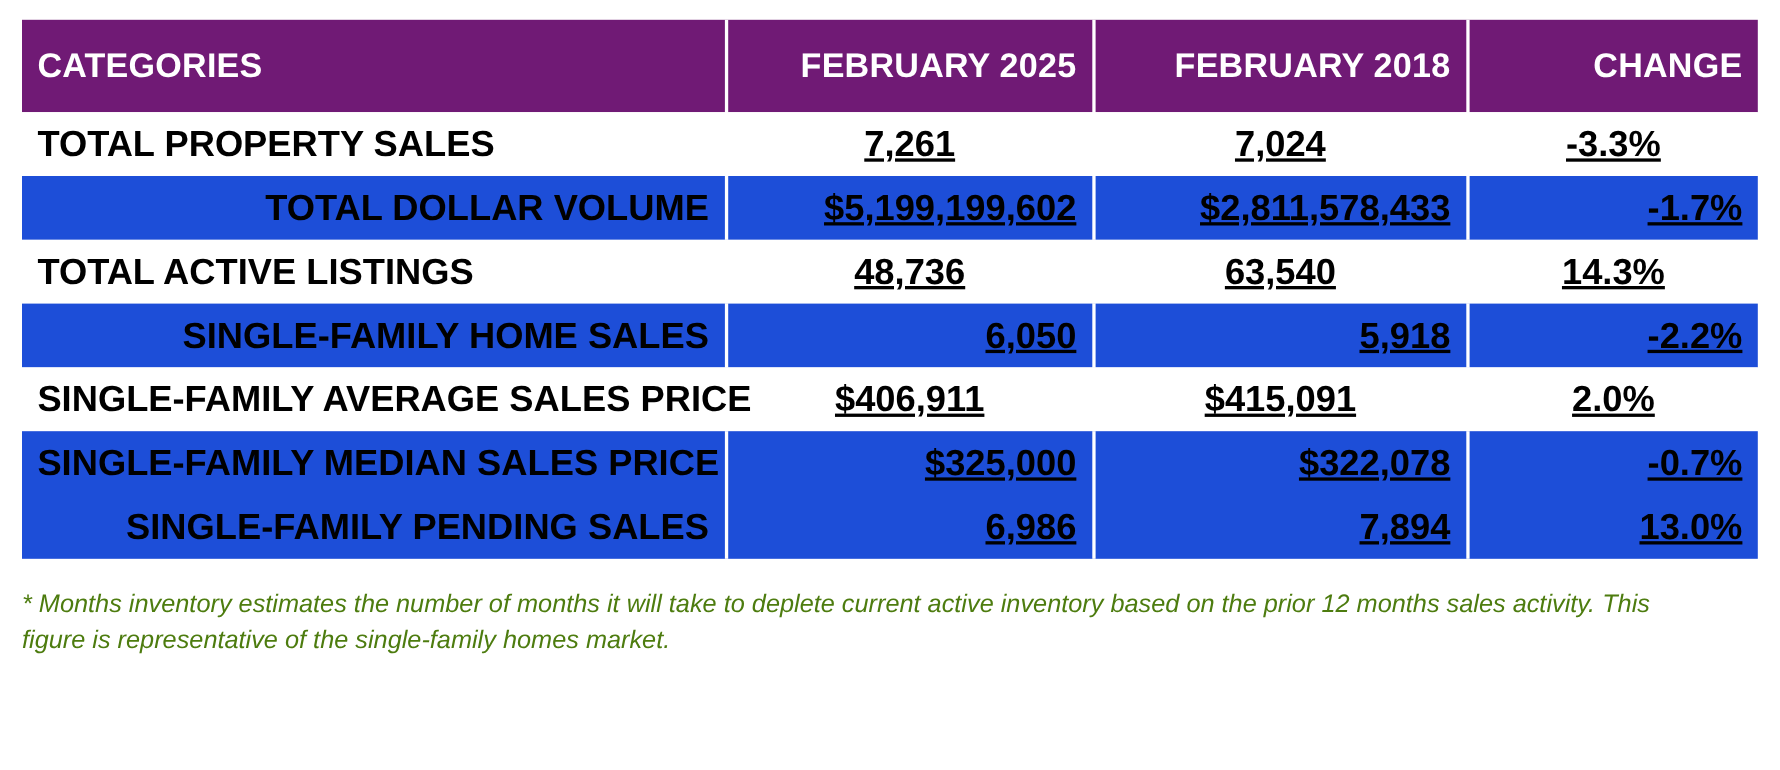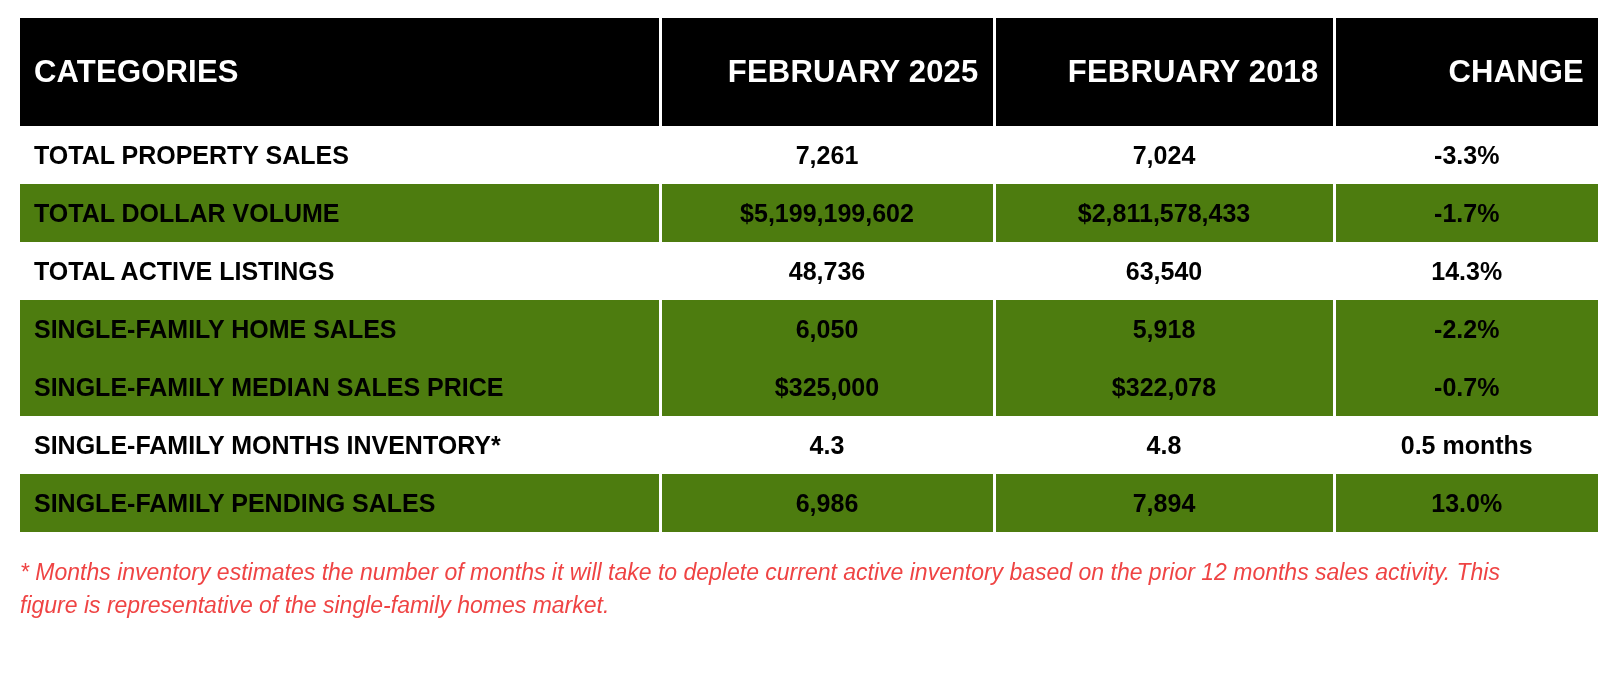--- a/index.html
+++ b/index.html
@@ -25,75 +25,77 @@
     border-collapse: collapse;
     width: 1578px;
     table-layout: fixed;
   }
   table.stats col.c-cat   { width: 640px; }
   table.stats col.c-prev  { width: 334px; }
   table.stats col.c-curr  { width: 340px; }
   table.stats col.c-chg   { width: 264px; }
 
   table.stats thead th {
-    background: #000000;
+    background: #701a75;
     color: #ffffff;
     font-size: 31px;
     font-weight: bold;
     letter-spacing: 0.2px;
     height: 76px;
-    padding: 16px 14px;
+    padding: 4px 14px;
     border-right: 3px solid #ffffff;
     vertical-align: middle;
   }
   table.stats thead th.cat {
     text-align: left;
     padding-left: 14px;
   }
   table.stats thead th.num {
     text-align: right;
   }
   table.stats thead th:last-child {
     border-right: none;
   }
 
   table.stats tbody td {
-    font-size: 25px;
+    font-size: 33px;
     font-weight: bold;
     height: 58px;
     padding: 0 14px;
     border-right: 3px solid #ffffff;
     vertical-align: middle;
     white-space: nowrap;
   }
   table.stats tbody td:last-child {
     border-right: none;
   }
   table.stats tbody td.cat {
     text-align: left;
     padding-left: 14px;
   }
   table.stats tbody td.num {
     text-align: center;
+    text-decoration: underline;
   }
   table.stats tbody tr.alt td {
-    background: #4d7c0f;
+    background: #1d4ed8;
+    text-align: right;
   }
   table.stats tbody tr.plain td {
     background: #ffffff;
   }
 
   .footnote {
     margin-top: 24px;
     width: 1540px;
     font-size: 23px;
     font-style: italic;
     font-weight: normal;
     line-height: 1.45;
-    color: #ef4444;
+    color: #4d7c0f;
   }
 </style>
 </head>
 <body>
 
 <div class="page">
 
   <table class="stats">
     <colgroup>
       <col class="c-cat">
@@ -127,31 +129,31 @@
         <td class="num">48,736</td>
         <td class="num">63,540</td>
         <td class="num">14.3%</td>
       </tr>
       <tr class="alt">
         <td class="cat">SINGLE-FAMILY HOME SALES</td>
         <td class="num">6,050</td>
         <td class="num">5,918</td>
         <td class="num">-2.2%</td>
       </tr>
+      <tr class="plain">
+        <td class="cat">SINGLE-FAMILY AVERAGE SALES PRICE</td>
+        <td class="num">$406,911</td>
+        <td class="num">$415,091</td>
+        <td class="num">2.0%</td>
+      </tr>
       <tr class="alt">
         <td class="cat">SINGLE-FAMILY MEDIAN SALES PRICE</td>
         <td class="num">$325,000</td>
         <td class="num">$322,078</td>
         <td class="num">-0.7%</td>
-      </tr>
-      <tr class="plain">
-        <td class="cat">SINGLE-FAMILY MONTHS INVENTORY*</td>
-        <td class="num">4.3</td>
-        <td class="num">4.8</td>
-        <td class="num">0.5 months</td>
       </tr>
       <tr class="alt">
         <td class="cat">SINGLE-FAMILY PENDING SALES</td>
         <td class="num">6,986</td>
         <td class="num">7,894</td>
         <td class="num">13.0%</td>
       </tr>
     </tbody>
   </table>
 

